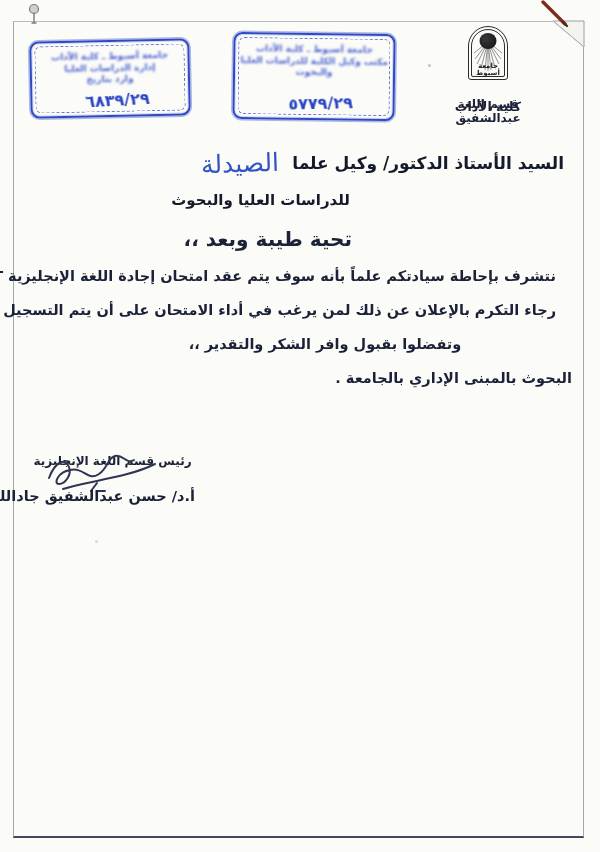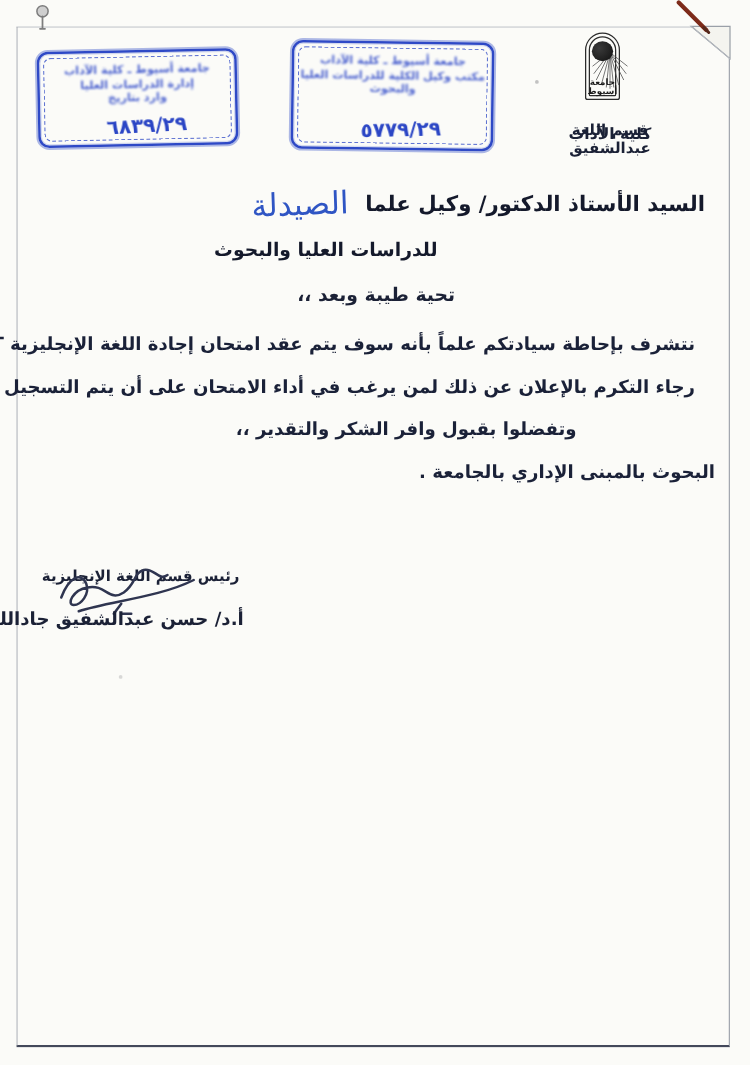--- a/index.html
+++ b/index.html
@@ -12,21 +12,21 @@
   
   .border-frame {
     position:absolute; left:13px; top:21px; width:571px; height:817px;
     border:1px solid #a3a8b0;
     border-top-color:#b9bdc3;
     border-bottom:2px solid #43485a;
     box-sizing:border-box;
     clip-path: polygon(0 0, 540px 0, 571px 26px, 571px 100%, 0 100%);
   }
   
-  .logo { position:absolute; top:26px; left:468px; width:28px; height:54px; }
+  .logo { position:absolute; top:26px; left:468px; width:40px; height:54px; }
   .logo-outer { position:absolute; inset:0; border:1.5px solid #2b2b2b; border-radius:20px 20px 3px 3px; }
   .logo-inner { position:absolute; inset:3px; border:1px solid #2b2b2b; border-radius:17px 17px 2px 2px; }
   .logo-ball { position:absolute; top:7px; left:50%; transform:translateX(-50%);
     width:17px; height:16px; border-radius:50%;
     background:radial-gradient(circle at 35% 35%, #3a3a3a, #101010); }
   .logo-rays { position:absolute; inset:0; }
   .logo-txt { position:absolute; bottom:3px; width:100%; text-align:center;
     font-size:7px; line-height:7px; font-weight:bold; color:#1c1c1c; letter-spacing:-0.5px; }
   .faculty { position:absolute; top:81px; left:428px; width:120px; text-align:center;
     font-weight:bold; font-size:12.5px; direction:rtl;margin-top:18px; }
@@ -48,22 +48,22 @@
     font-size:16px; font-weight:bold; color:#2b46c5; transform:rotate(-2deg); filter:blur(0.2px); }
   .stamp-nums .num { margin-left:14px; }
   
   .addr-line1 { position:absolute; top:149px; right:36px; direction:rtl; white-space:nowrap;
     font-weight:bold; font-size:17px; letter-spacing:0.4px; color:#14192b; }
   .addr-hand { font-size:25px; font-weight:400; color:#2f55c4;
     display:inline-block; transform:rotate(-2deg); vertical-align:-3px; margin-right:7px; }
   .addr-line2 { position:absolute; top:191px; right:250px; direction:rtl; white-space:nowrap;
     font-weight:bold; font-size:15px; letter-spacing:0.4px; color:#14192b;margin-left:13px; }
   
-  .greeting { position:absolute; top:227px; right:236px; direction:rtl; white-space:nowrap;
-    font-weight:bold; font-size:15px; }
+  .greeting { position:absolute; top:227px; right:248px; direction:rtl; white-space:nowrap;
+    font-weight:bold; font-size:20px; }
   .body-block { position:absolute; top:259px; left:28px; width:544px; direction:rtl;
     font-weight:bold; font-size:14.5px; color:#1a2138; }
   .body-line { height:34px; line-height:34px; text-align:right; white-space:nowrap; }
   .body-line.indent { padding-right:16px; }
   .body-line.closing { text-align:center; transform:translateX(25px); }
   
   .sig-title { position:absolute; top:454px; left:30px; width:165px; text-align:center;
     direction:rtl; font-weight:bold; font-size:12px; white-space:nowrap; }
   .sig-scribble { position:absolute; top:444px; left:35px; }
   .sig-name { position:absolute; top:488px; left:20px; width:175px; text-align:center;

